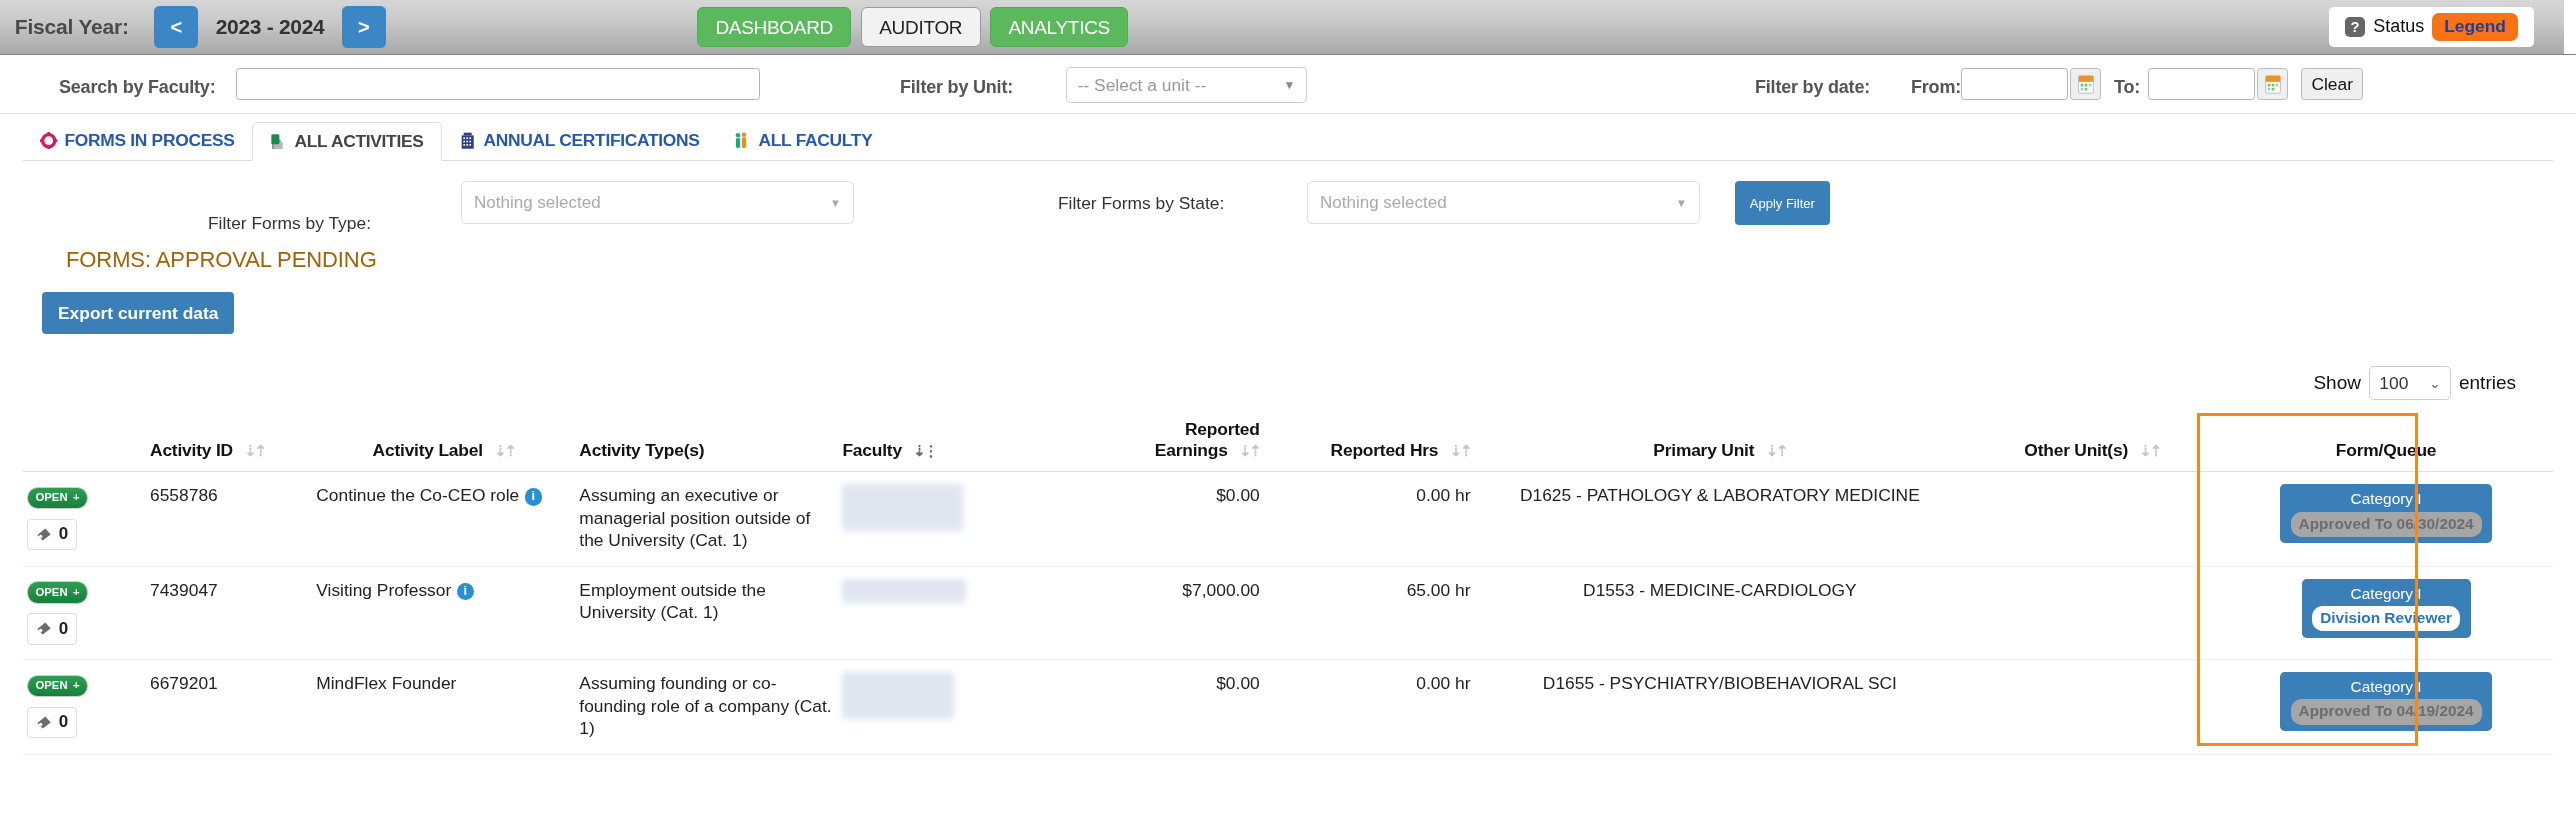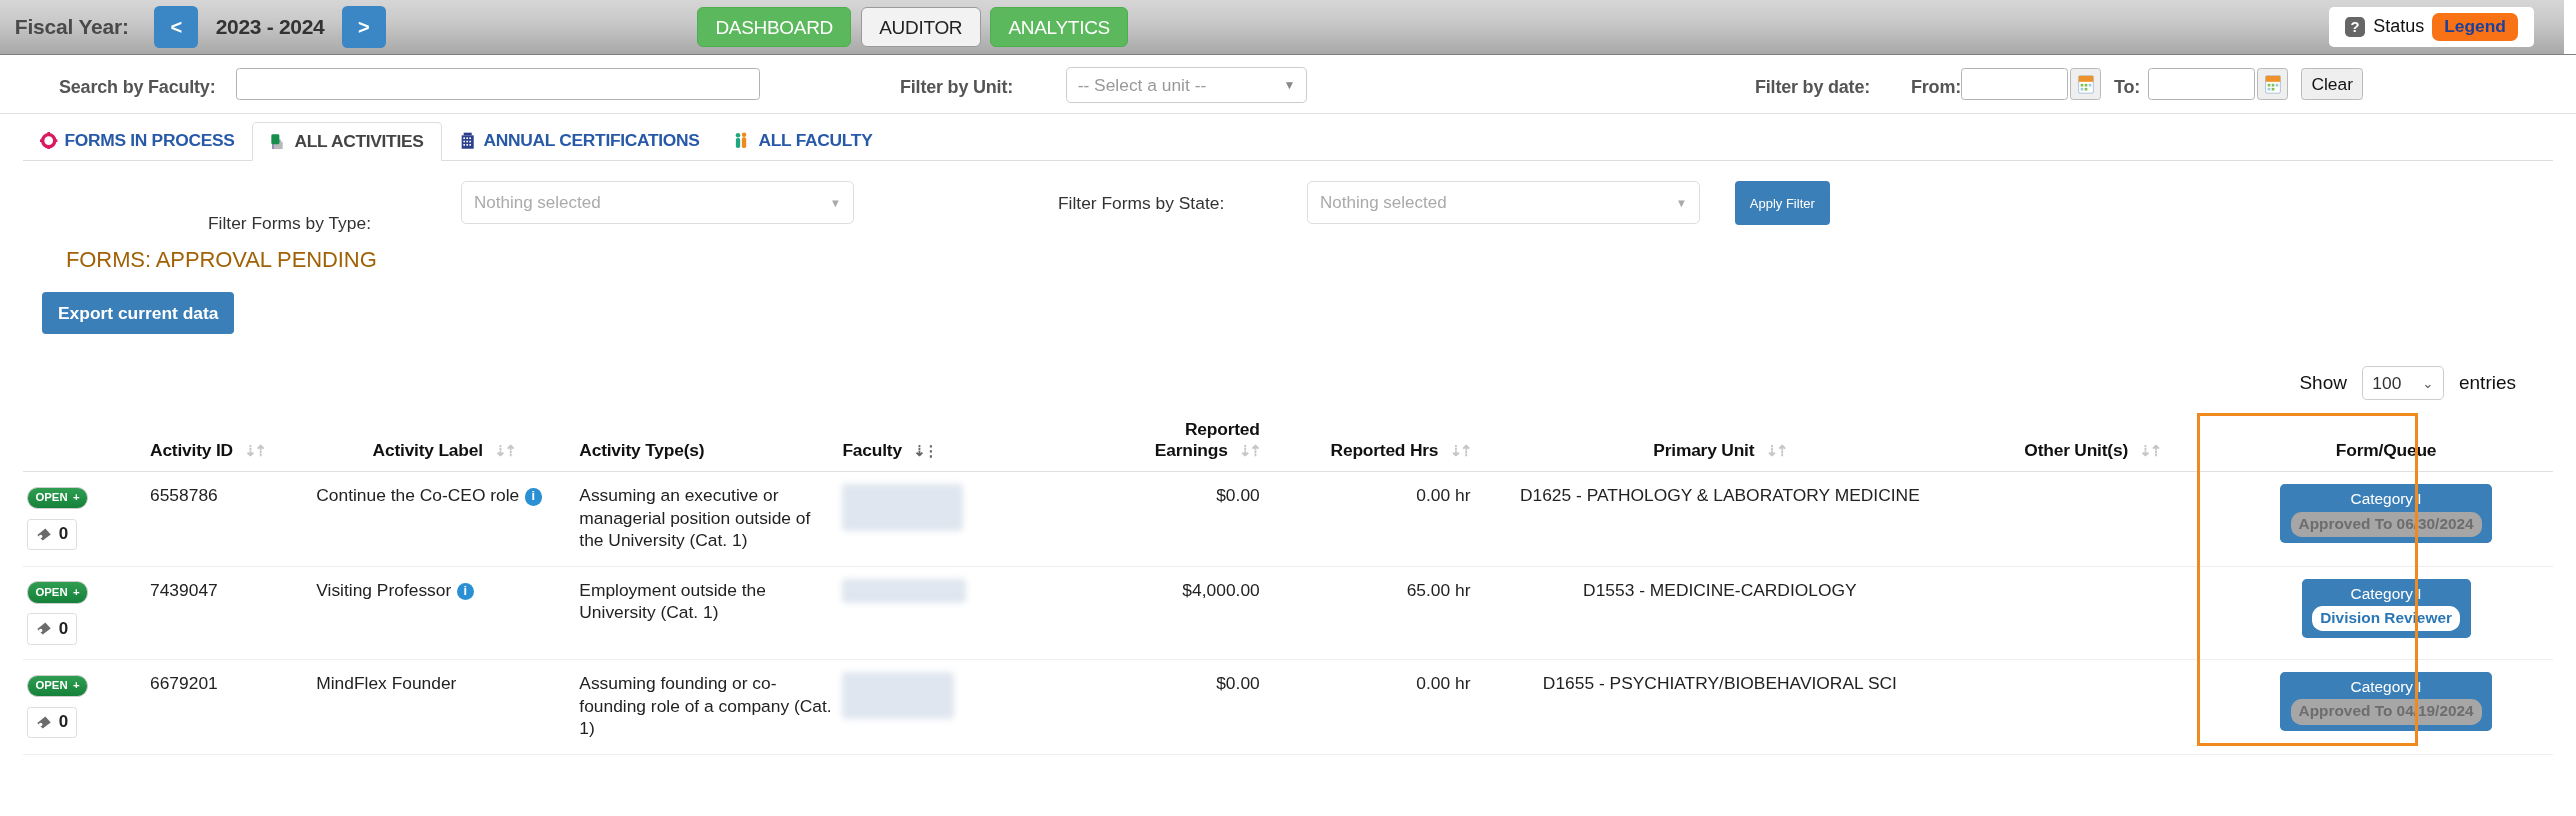--- a/index.html
+++ b/index.html
@@ -266,21 +266,21 @@
     padding: 0 16px;
     cursor: pointer;
     font-family: "Liberation Sans", sans-serif;
   }
 
   
   .showrow {
     display: flex;
     align-items: center;
     justify-content: flex-end;
-    gap: 15px;
+    gap: 8px;
     margin: 32px 60px 0 0;
     font-size: 19px;
     color: #111;
   }
   .entries-sel {
     border: 0.7px solid #ccc;
     border-radius: 4.7px;
     background: #fff;
     height: 34px;
     width: 82px;
@@ -667,21 +667,21 @@
           </div>
         </td>
         <td class="c-id">7439047</td>
         <td class="c-label">
           <span>Visiting Professor</span><span class="info-i">i</span>
         </td>
         <td class="c-type">Employment outside the University (Cat. 1)</td>
         <td class="c-fac">
           <span class="blurname">Dolor Sitametco</span>
         </td>
-        <td class="c-earn">$4,000.00</td>
+        <td class="c-earn">$7,000.00</td>
         <td class="c-hrs">65.00 hr</td>
         <td class="c-punit">D1553 - MEDICINE-CARDIOLOGY</td>
         <td class="c-ounit"></td>
         <td class="c-fq">
           <div class="fq-card">
             <div class="fq-cat">Category I</div>
             <div class="fq-sub white">Division Reviewer</div>
           </div>
         </td>
       </tr>

